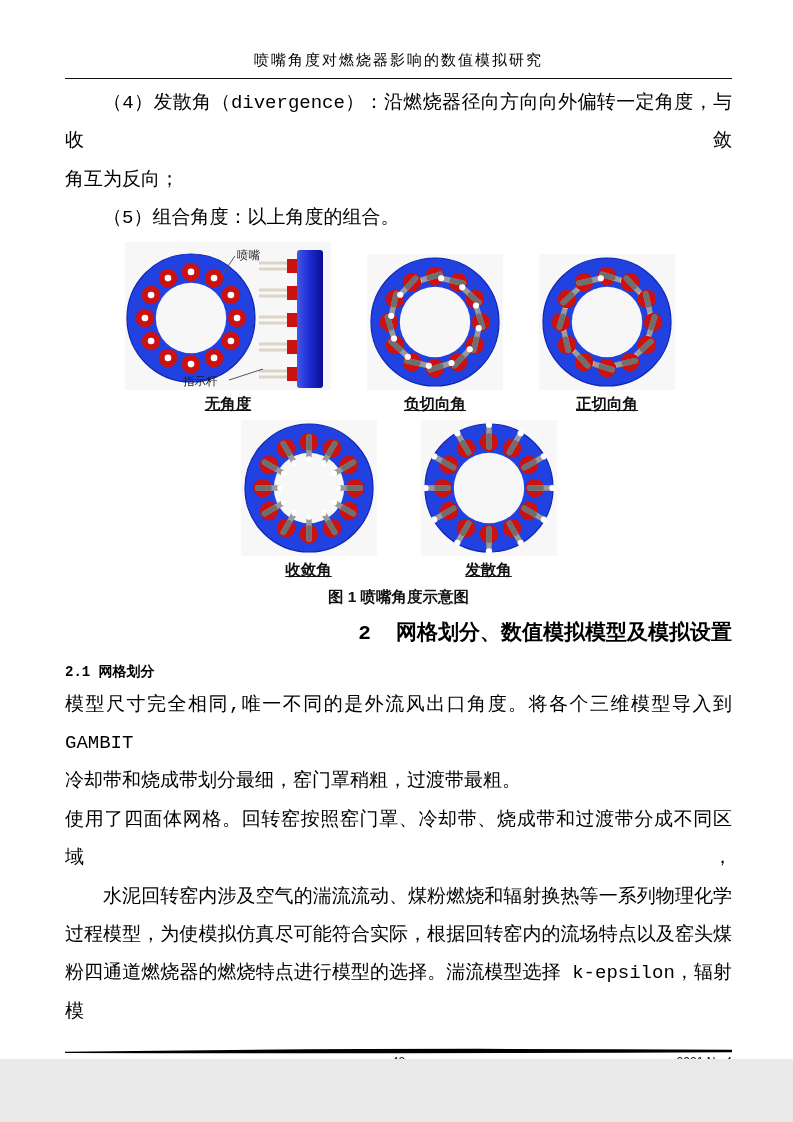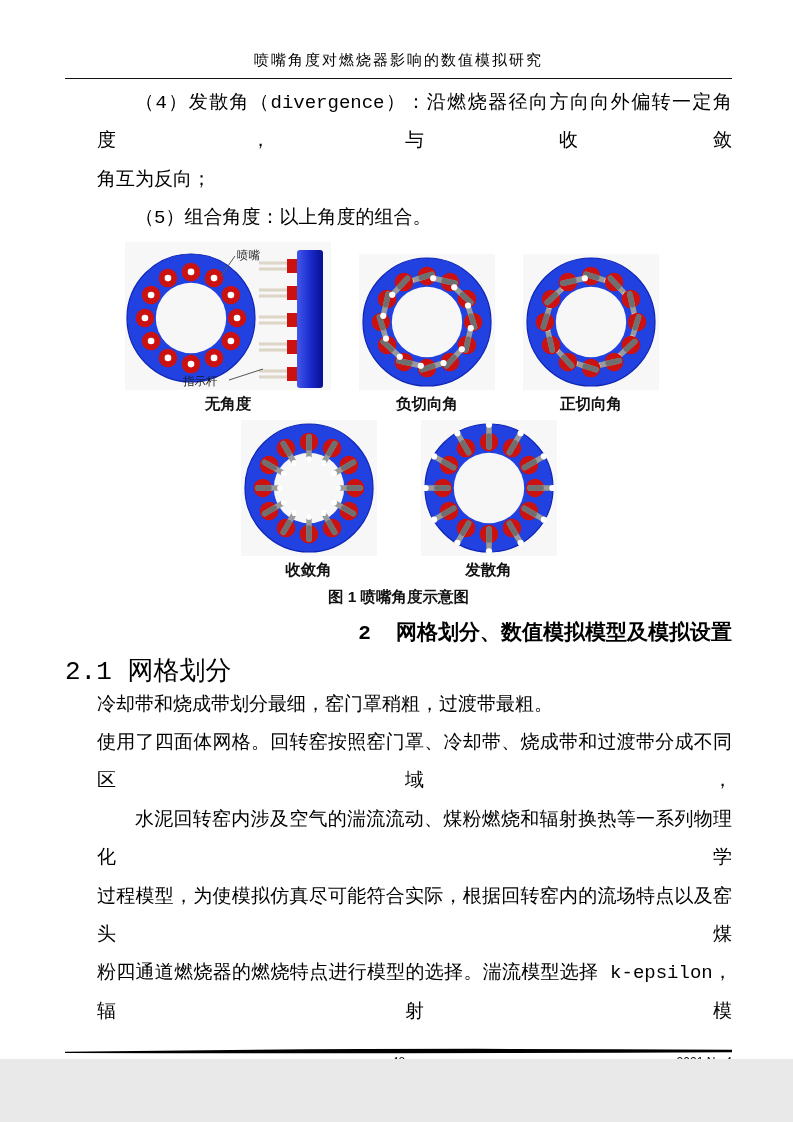--- a/index.html
+++ b/index.html
@@ -13,43 +13,42 @@
     text-align:center;font-size:15px;letter-spacing:2px;line-height:20px;
   }
   .header-rule{
     border:none;border-top:1.7px solid #111;margin:8px 0 5px 0;
   }
   .body-line{
     font-family:"Liberation Mono","Liberation Serif",serif;
     font-size:19px;line-height:38.4px;
     text-align:justify;text-align-last:justify;
     white-space:pre-wrap;
-    margin-left:32px;
   }
   .body-line.indent{text-indent:2em;}
   .body-line.align-left{text-align-last:left;}
   .h2{
     font-family:"Liberation Mono","Liberation Sans",sans-serif;
     font-weight:bold;font-size:21px;line-height:30px;margin-top:12px;
     white-space:pre-wrap;
     text-align:right;
   }
   .h3{
     font-family:"Liberation Mono","Liberation Sans",sans-serif;
-    font-weight:normal;font-size:26px;line-height:28px;margin-top:9px;
+    font-weight:bold;font-size:14px;line-height:28px;margin-top:9px;
     white-space:pre-wrap;
   }
   .figure{margin-top:4px;}
-  .fig-row-1{display:flex;align-items:flex-end;margin-left:60px;gap:28px;}
+  .fig-row-1{display:flex;align-items:flex-end;margin-left:60px;gap:36px;}
   .fig-row-2{display:flex;justify-content:center;gap:44px;margin-top:6px;}
   .fig-panel{display:flex;flex-direction:column;align-items:center;}
   .ring-box{background:#f7f7f7;line-height:0;}
   .fig-label{
     font-family:"Liberation Sans","DejaVu Sans",sans-serif;font-weight:bold;
-    font-size:15.5px;line-height:20px;margin-top:4px;text-align:center;color:#111;
+    font-size:15.5px;line-height:20px;margin-top:4px;text-align:center;color:#111;text-decoration:underline;
   }
   .fig-caption{
     font-family:"Liberation Sans","DejaVu Sans",sans-serif;font-weight:bold;
     font-size:15.5px;line-height:21px;margin-top:6px;text-align:center;color:#111;
   }
   .footer{position:absolute;left:65px;right:61px;top:1047px;}
   .footer-rule{display:block;width:100%;height:7px;}
   .footer-row{
     position:relative;height:16px;margin-top:1px;
     font-family:"Liberation Sans","DejaVu Sans",sans-serif;font-size:12px;color:#111;
@@ -360,20 +359,21 @@
           <div class="fig-label">发散角</div>
         </div>
       </div>
       <div class="fig-caption">图 1 喷嘴角度示意图</div>
     </div>
 
     <div class="h2">2  网格划分、数值模拟模型及模拟设置</div>
 
     <div class="h3">2.1 网格划分</div>
     <div class="para">
+        <div class="body-line">模型尺寸完全相同,唯一不同的是外流风出口角度。将各个三维模型导入到 GAMBIT</div>
         <div class="body-line align-left">冷却带和烧成带划分最细，窑门罩稍粗，过渡带最粗。</div>
         <div class="body-line">使用了四面体网格。回转窑按照窑门罩、冷却带、烧成带和过渡带分成不同区域，</div>
       </div>
 
     <div class="para">
         <div class="body-line indent">水泥回转窑内涉及空气的湍流流动、煤粉燃烧和辐射换热等一系列物理化学</div>
         <div class="body-line">过程模型，为使模拟仿真尽可能符合实际，根据回转窑内的流场特点以及窑头煤</div>
         <div class="body-line">粉四通道燃烧器的燃烧特点进行模型的选择。湍流模型选择 k-epsilon，辐射模</div>
       </div>
 

